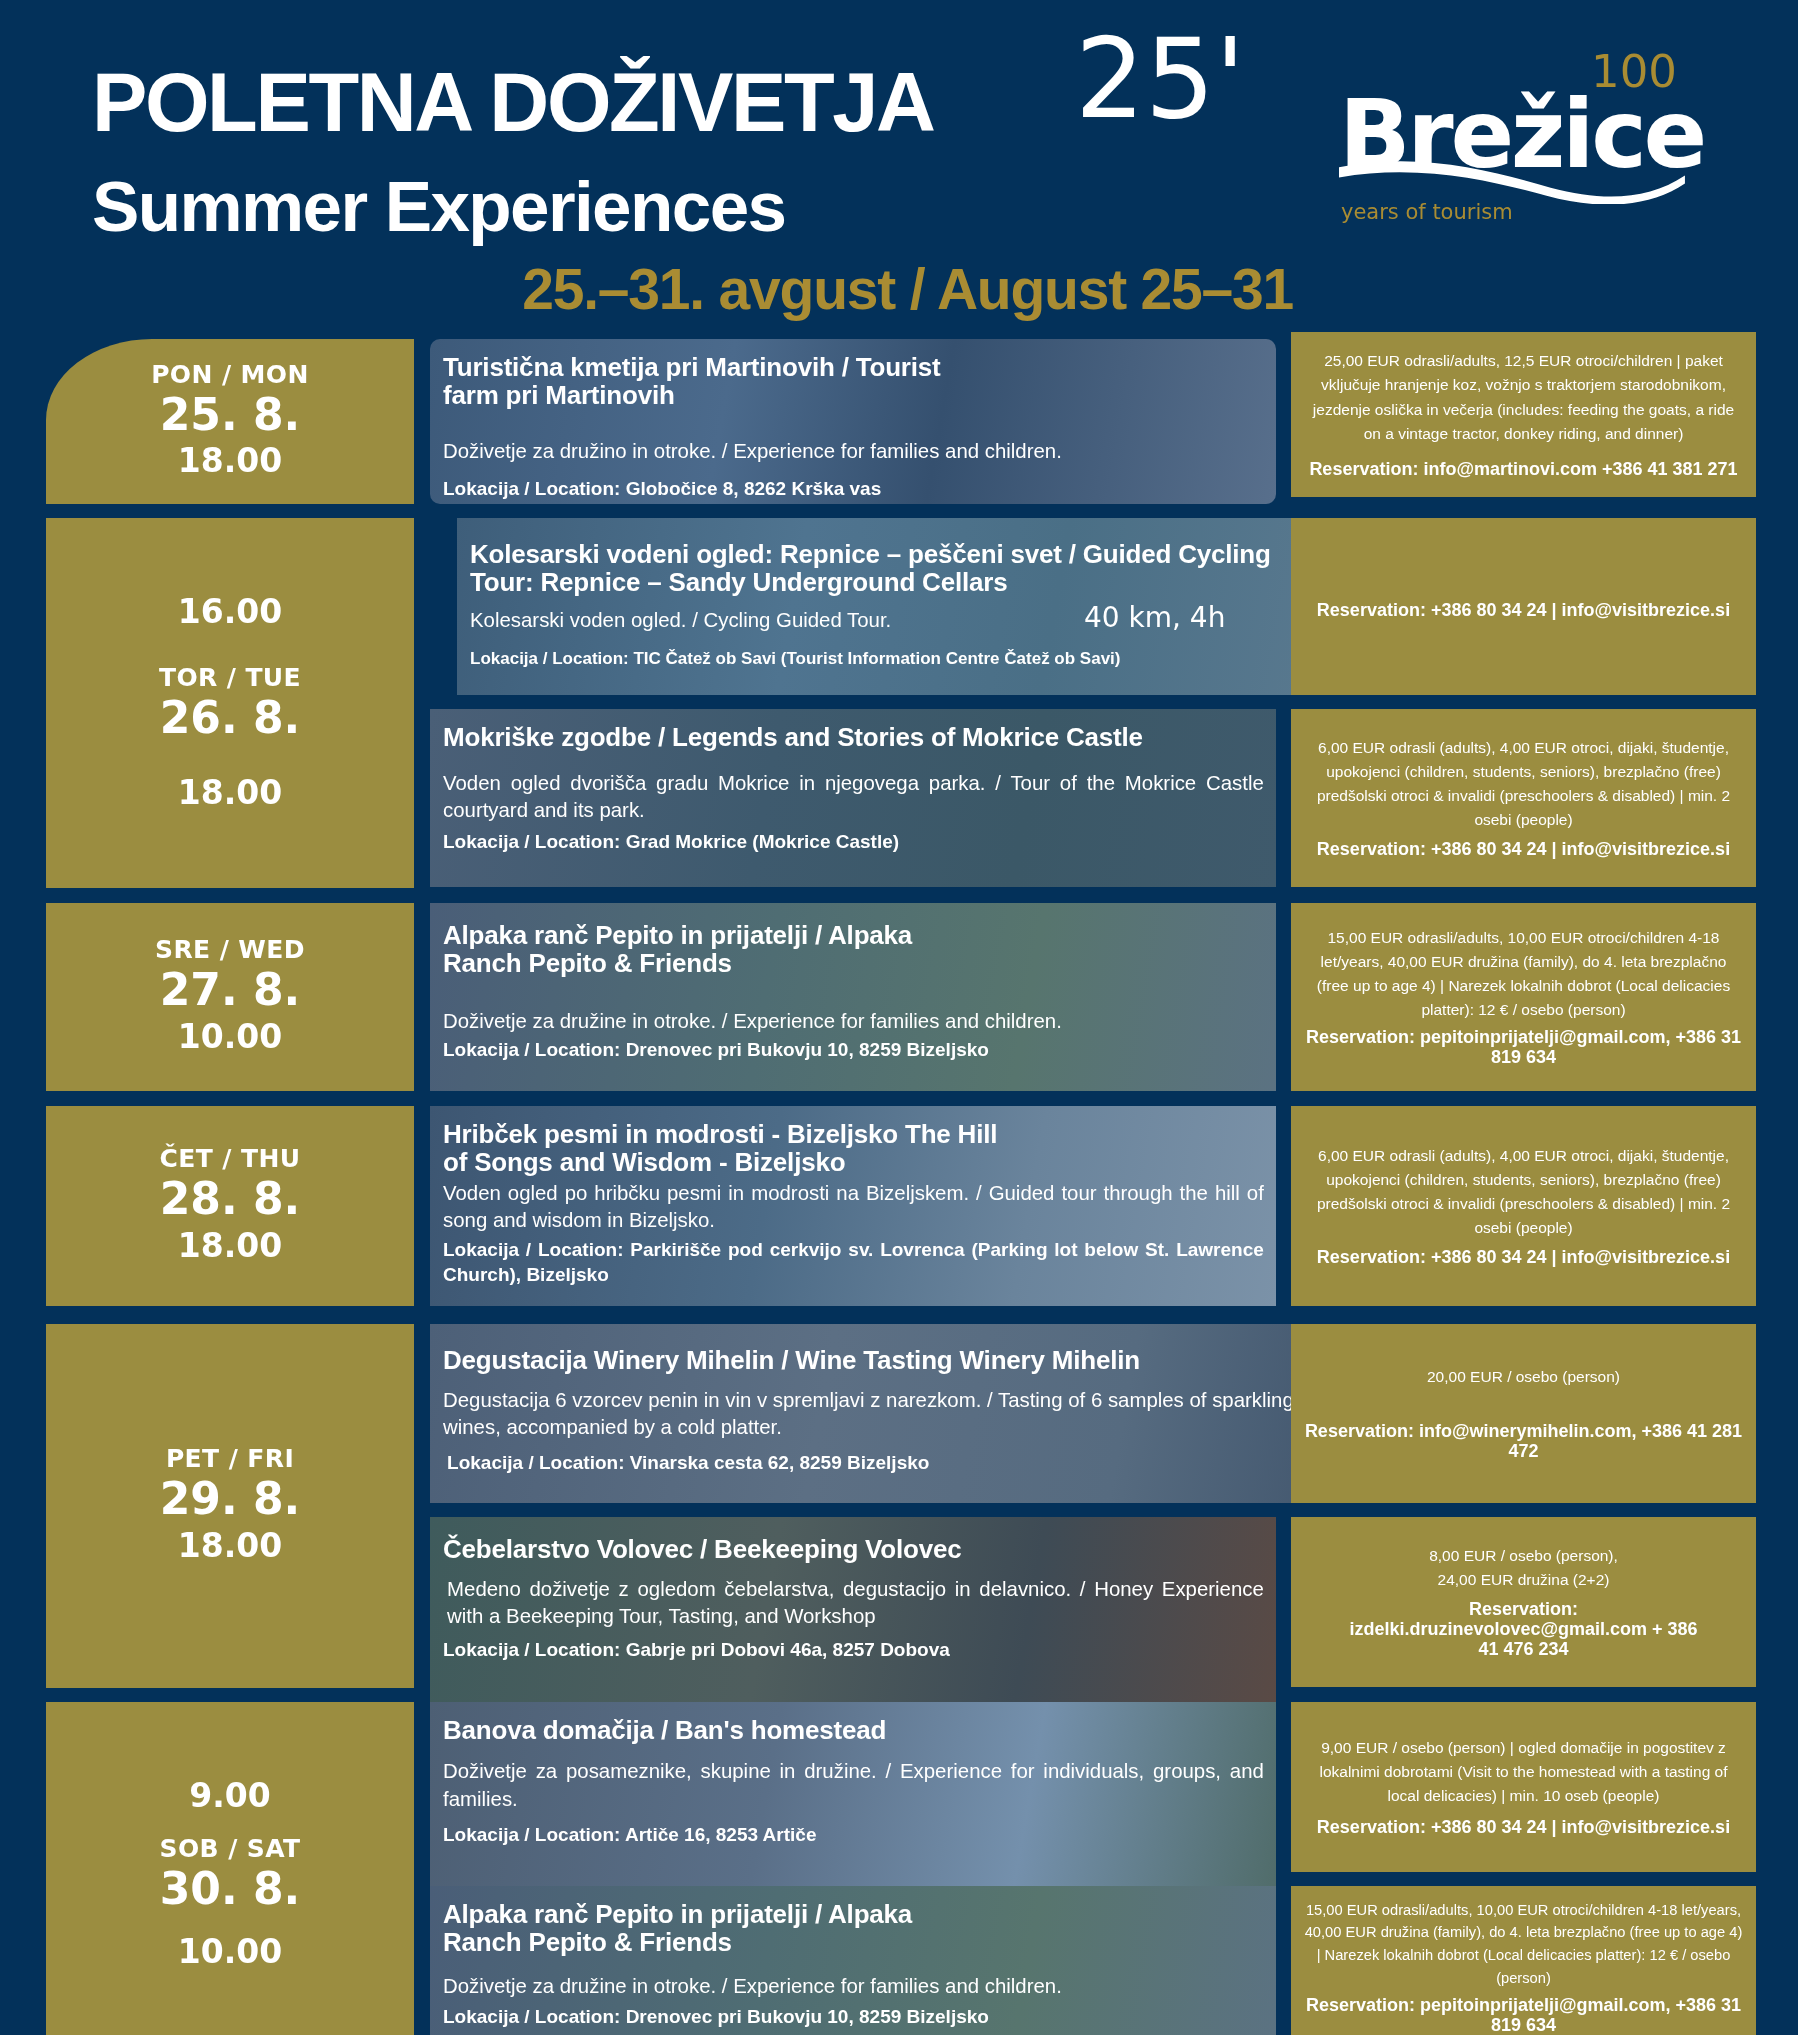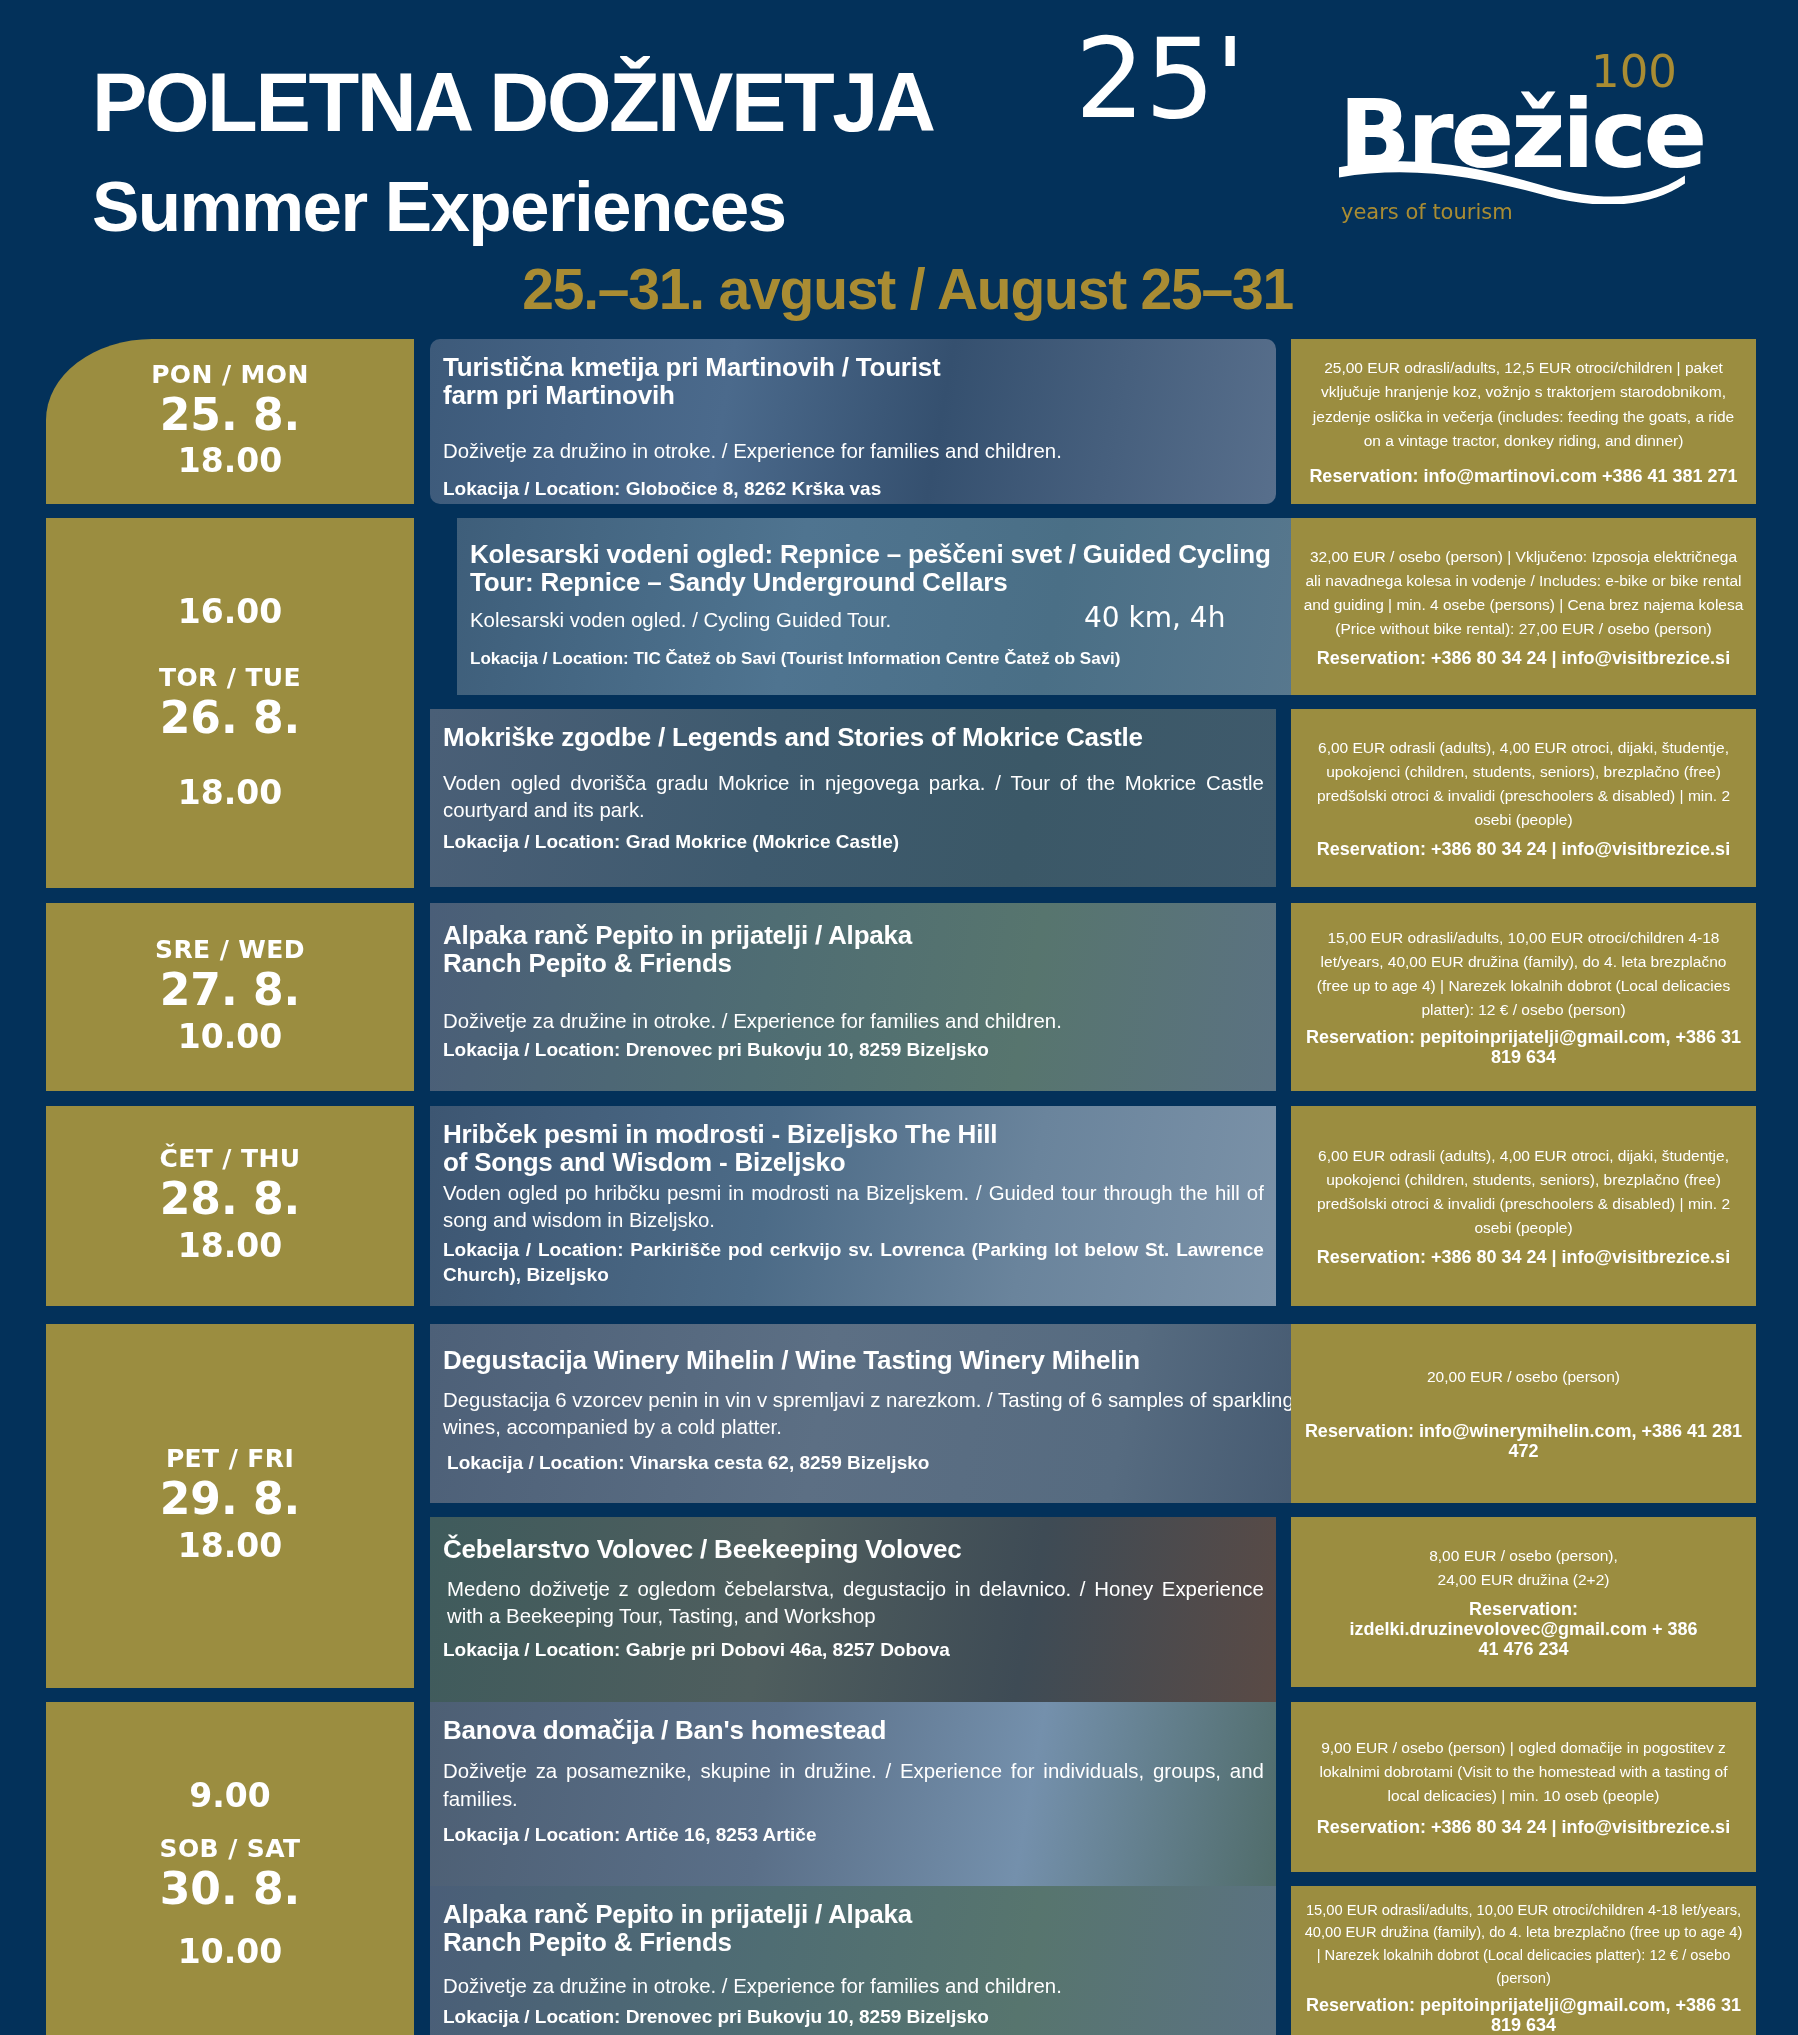--- a/index.html
+++ b/index.html
@@ -168,26 +168,25 @@
 
 <div class="abs event" style="left:430px;top:1886px;width:846px;height:162px;">
   <div class="bg" style="background:linear-gradient(100deg,#4a5e78 0%,#4f6d73 40%,#57756e 70%,#5b7282 100%);"></div>
   <div class="content">
     <div class="ev-title" style="width:529px">Alpaka ranč Pepito in prijatelji / Alpaka Ranch Pepito &amp; Friends</div>
     <div class="ev-desc" style="margin-top:16.3px">Doživetje za družine in otroke. / Experience for families and children.</div>
     <div class="ev-loc" style="margin-top:4.1px">Lokacija / Location: Drenovec pri Bukovju 10, 8259 Bizeljsko</div>
   </div>
 </div>
 
-<div class="abs info" style="left:1291px;top:339px;width:465px;height:165px;text-align:center;">
+<div class="abs info" style="left:1291px;top:332px;width:465px;height:165px;text-align:center;">
   <div class="price">25,00 EUR odrasli/adults, 12,5 EUR otroci/children | paket vključuje hranjenje koz, vožnjo s traktorjem starodobnikom, jezdenje oslička in večerja (includes: feeding the goats, a ride on a vintage tractor, donkey riding, and dinner)</div>
   <div class="res">Reservation: info@martinovi.com +386 41 381 271</div>
 </div>
 <div class="abs info" style="left:1291px;top:518px;width:465px;height:177px;">
-  <div class="price">32,00 EUR / osebo (person) | Vključeno: Izposoja električnega ali navadnega kolesa in vodenje / Includes: e-bike or bike rental and guiding | min. 4 osebe (persons) | Cena brez najema kolesa (Price without bike rental): 27,00 EUR / osebo (person)</div>
   <div class="res" style="margin-top:8.1px">Reservation: +386 80 34 24 | info@visitbrezice.si</div>
 </div>
 <div class="abs info" style="left:1291px;top:709px;width:465px;height:178px;">
   <div class="price">6,00 EUR odrasli (adults), 4,00 EUR otroci, dijaki, študentje, upokojenci (children, students, seniors), brezplačno (free) predšolski otroci &amp; invalidi (preschoolers &amp; disabled) | min. 2 osebi (people)</div>
   <div class="res" style="margin-top:8.1px">Reservation: +386 80 34 24 | info@visitbrezice.si</div>
 </div>
 <div class="abs info" style="left:1291px;top:903px;width:465px;height:188px;">
   <div class="price">15,00 EUR odrasli/adults, 10,00 EUR otroci/children 4-18 let/years, 40,00 EUR družina (family), do 4. leta brezplačno (free up to age 4) | Narezek lokalnih dobrot (Local delicacies platter): 12 € / osebo (person)</div>
   <div class="res" style="margin-top:6.1px">Reservation: pepitoinprijatelji@gmail.com, +386 31 819 634</div>
 </div>

